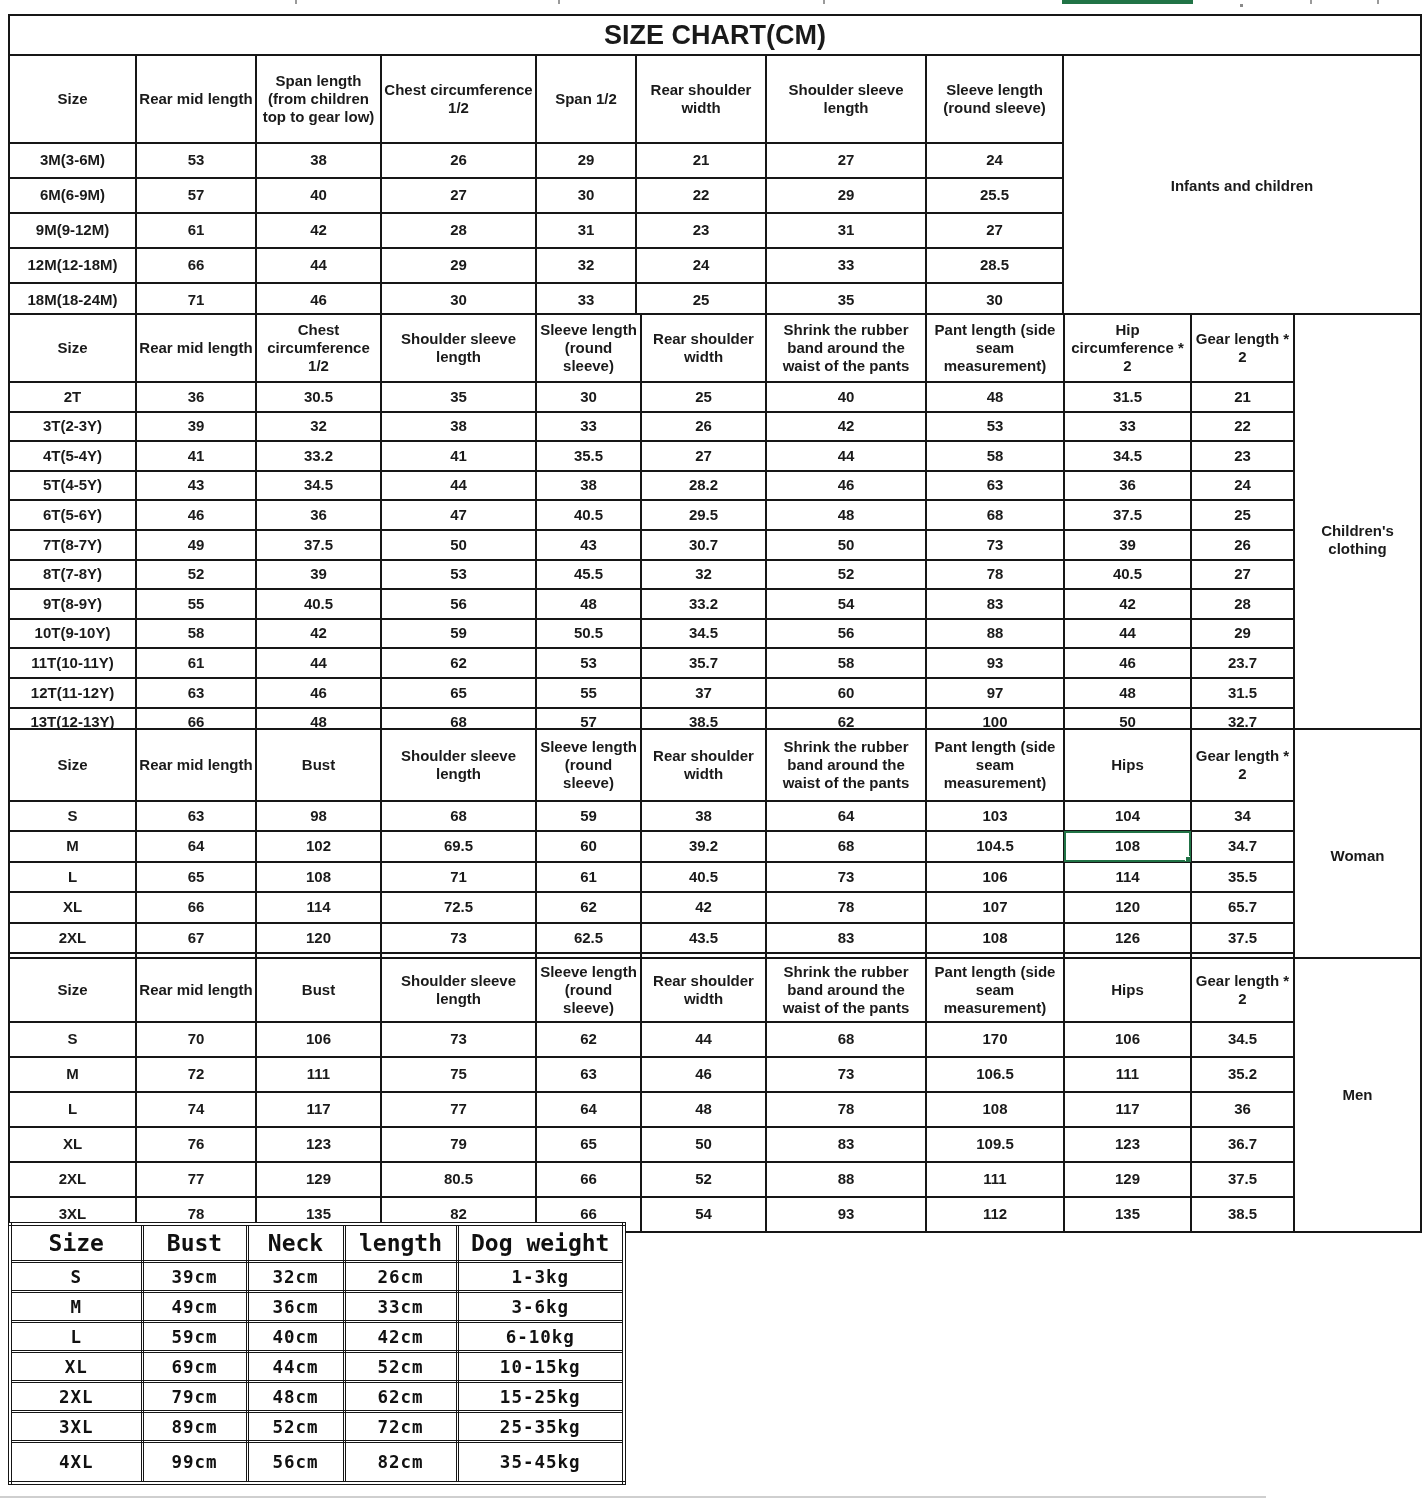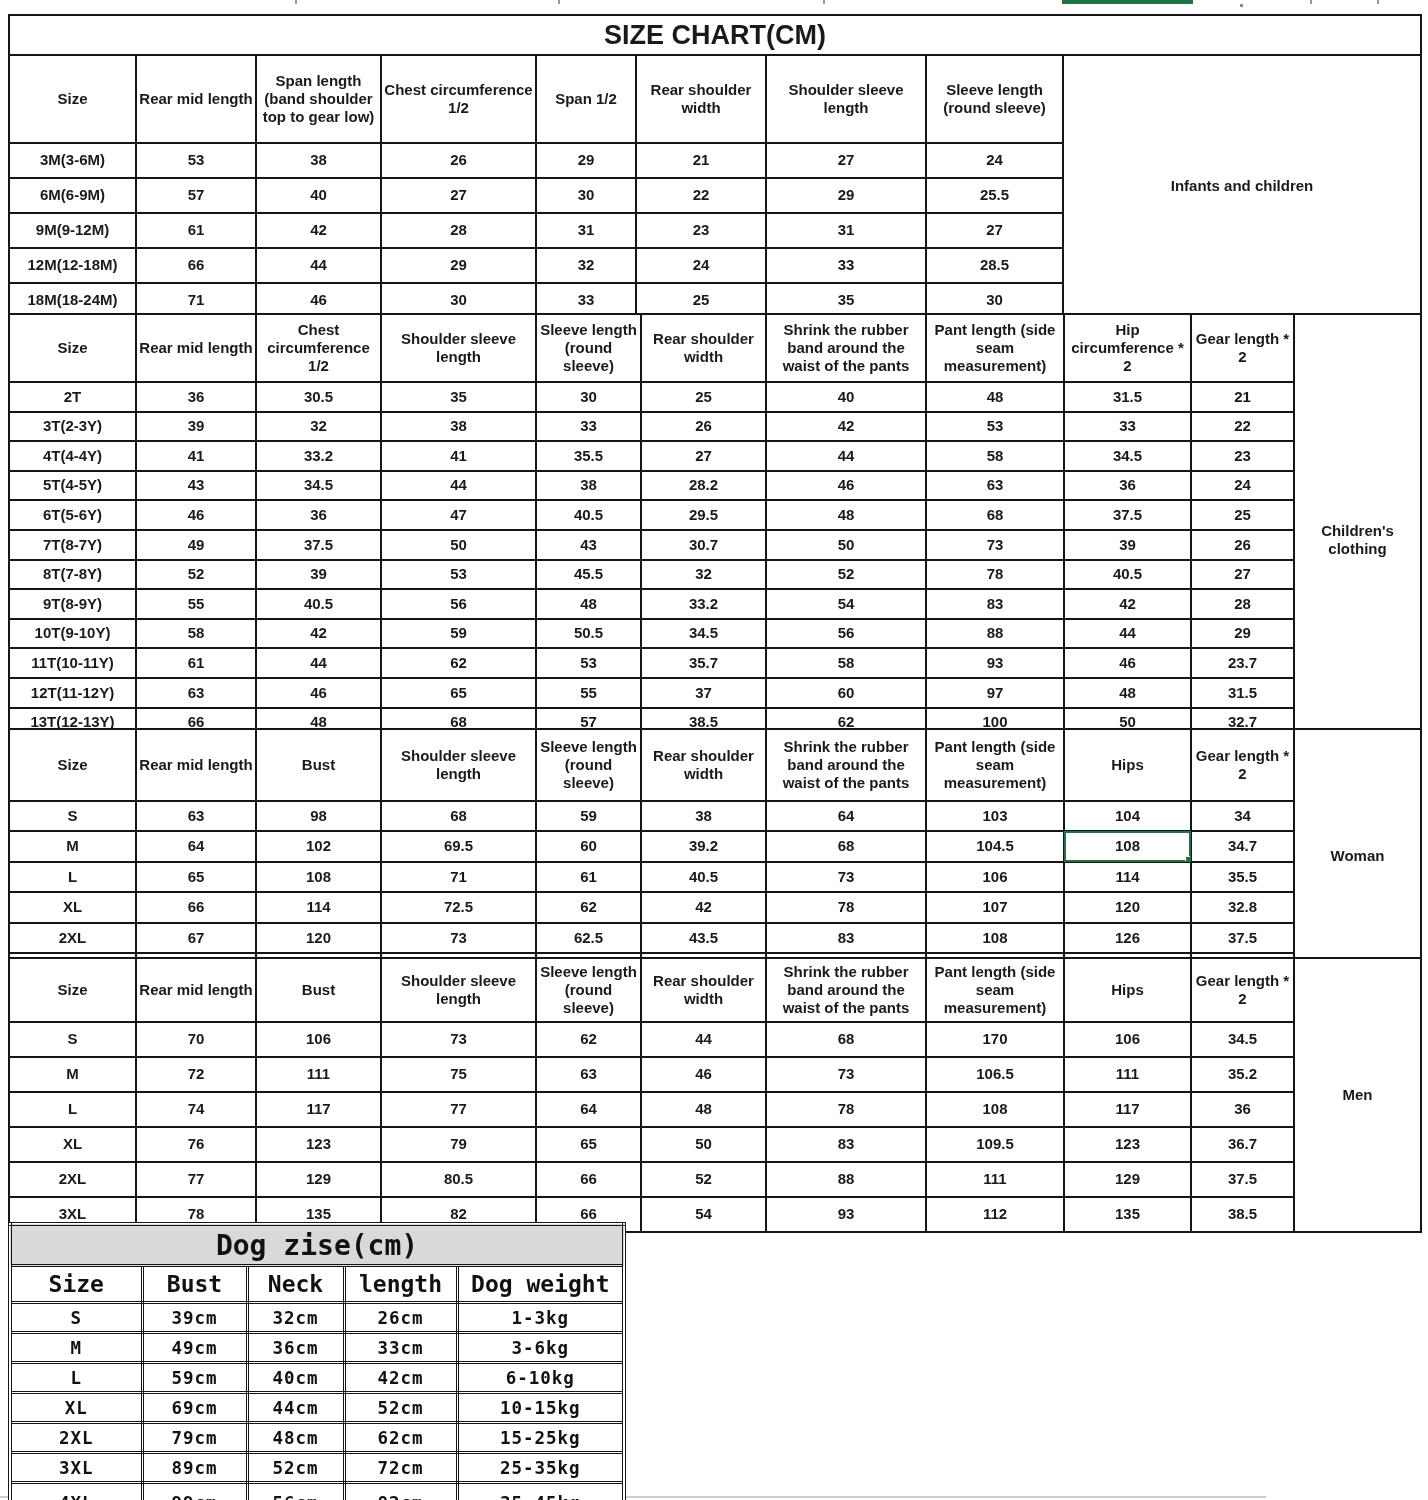--- a/index.html
+++ b/index.html
@@ -70,21 +70,21 @@
         <col style="width:137px">
         <col style="width:358px">
     </colgroup>
     <tbody>
       <tr class="title-row">
         <td colspan="9">SIZE CHART(CM)</td>
       </tr>
     <tr class="hdr">
           <th>Size</th>
           <th>Rear mid length</th>
-          <th>Span length (band shoulder top to gear low)</th>
+          <th>Span length (from children top to gear low)</th>
           <th>Chest circumference 1/2</th>
           <th>Span 1/2</th>
           <th>Rear shoulder width</th>
           <th>Shoulder sleeve length</th>
           <th>Sleeve length (round sleeve)</th>
           <td class="side-label" rowspan="6">Infants and children</td>
         </tr>
         <tr class="r">
           <td class="c-black">3M(3-6M)</td>
           <td class="c-black">53</td>
@@ -184,21 +184,21 @@
           <td class="c-blue">32</td>
           <td class="c-blue">38</td>
           <td class="c-blue">33</td>
           <td class="c-blue">26</td>
           <td class="c-blue">42</td>
           <td class="c-blue">53</td>
           <td class="c-black">33</td>
           <td class="c-blue">22</td>
         </tr>
         <tr class="r">
-          <td class="c-blue">4T(4-4Y)</td>
+          <td class="c-blue">4T(5-4Y)</td>
           <td class="c-blue">41</td>
           <td class="c-blue">33.2</td>
           <td class="c-blue">41</td>
           <td class="c-blue">35.5</td>
           <td class="c-blue">27</td>
           <td class="c-blue">44</td>
           <td class="c-blue">58</td>
           <td class="c-black">34.5</td>
           <td class="c-blue">23</td>
         </tr>
@@ -392,21 +392,21 @@
         <tr class="r">
           <td class="c-black">XL</td>
           <td class="c-black">66</td>
           <td class="c-black">114</td>
           <td class="c-black">72.5</td>
           <td class="c-black">62</td>
           <td class="c-black">42</td>
           <td class="c-black">78</td>
           <td class="c-black">107</td>
           <td class="c-black">120</td>
-          <td class="c-black">32.8</td>
+          <td class="c-black">65.7</td>
         </tr>
         <tr class="r">
           <td class="c-black">2XL</td>
           <td class="c-black">67</td>
           <td class="c-black">120</td>
           <td class="c-black">73</td>
           <td class="c-black">62.5</td>
           <td class="c-black">43.5</td>
           <td class="c-black">83</td>
           <td class="c-black">108</td>
@@ -533,23 +533,20 @@
 
   <table class="dog" style="left:8px;top:1222px;width:614px;">
     <colgroup>
       <col style="width:132px">
         <col style="width:105px">
         <col style="width:97px">
       <col style="width:113px">
         <col style="width:167px">
     </colgroup>
     <tbody>
-      <tr class="title">
-        <td colspan="5">Dog zise(cm)</td>
-      </tr>
     <tr class="hdr">
           <th>Size</th>
           <th>Bust</th>
           <th>Neck</th>
           <th>length</th>
           <th>Dog weight</th>
         </tr>
         <tr class="r">
           <td class="c-black">S</td>
           <td class="c-black">39cm</td>

